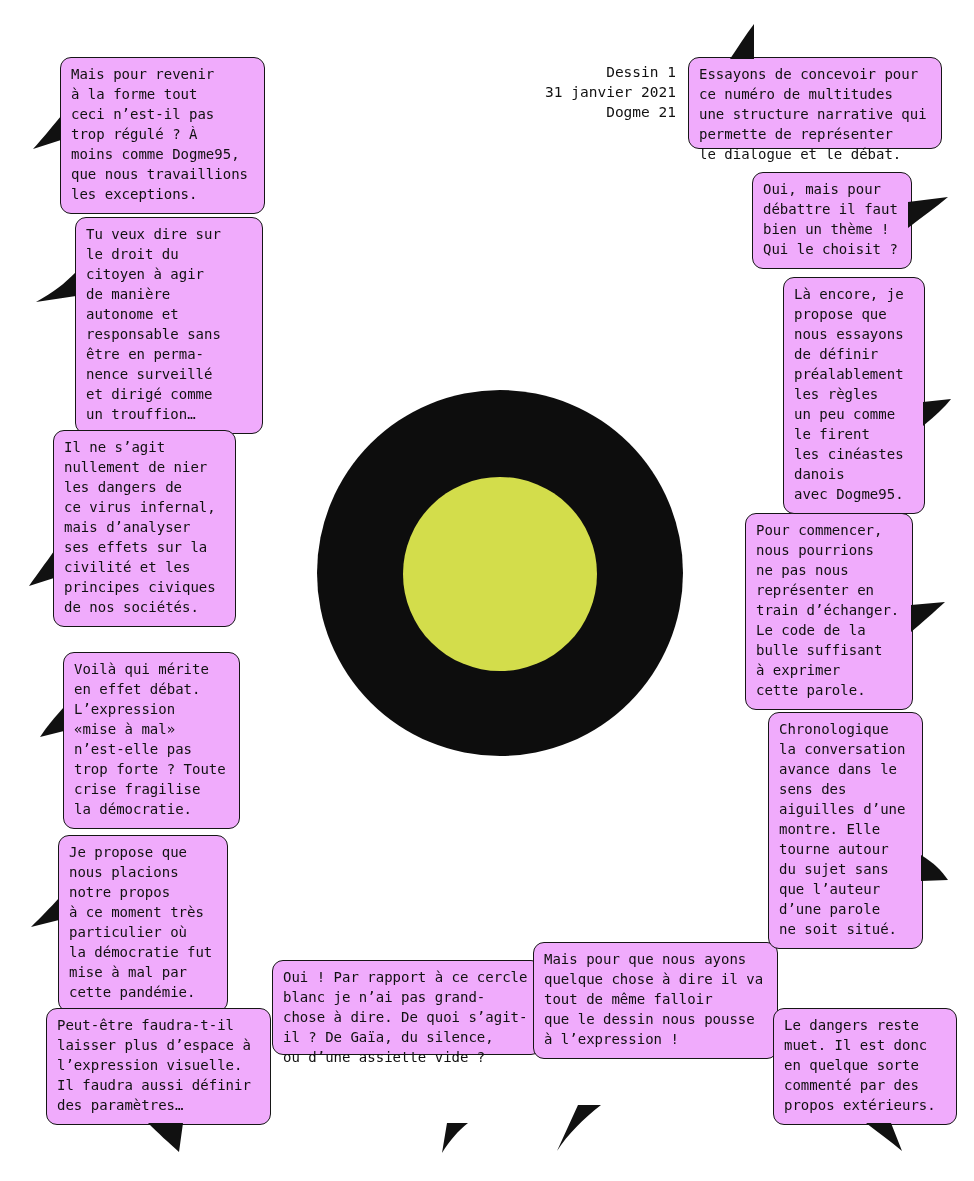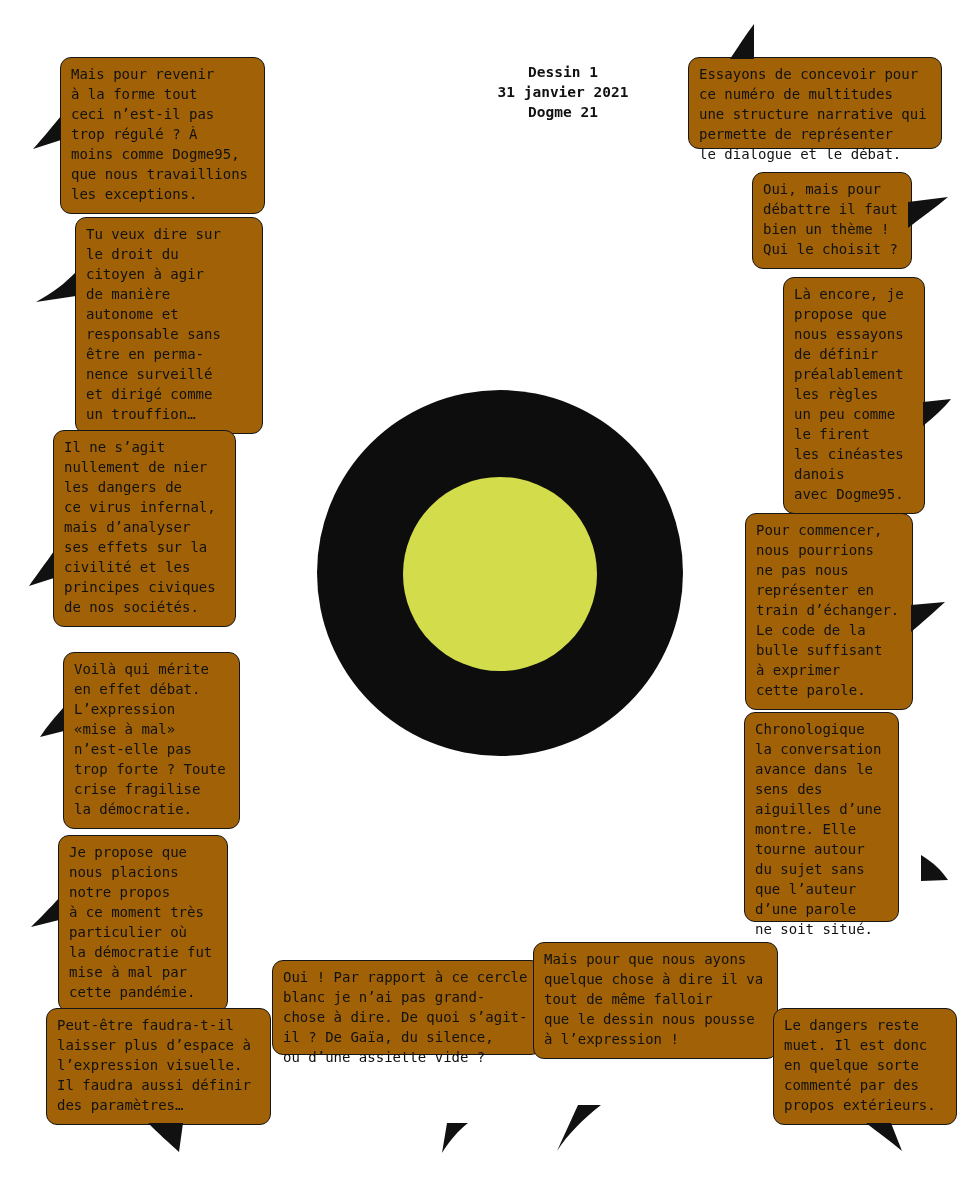--- a/index.html
+++ b/index.html
@@ -5,34 +5,34 @@
   html,body{margin:0;padding:0;}
   body{
     width:974px;height:1181px;position:relative;overflow:hidden;
     background:#ffffff;
     font-family:"DejaVu Sans Mono","Liberation Mono",monospace;
     color:#111111;
   }
   .bubble{
     position:absolute;
     box-sizing:border-box;
-    background:#a16207;
+    background:#f0abfc;
     border:1.5px solid #161616;
     border-radius:11px;
     padding:6px 10px;
     font-size:14px;
     line-height:20px;
     white-space:pre;
     z-index:2;
   }
   .title{
     position:absolute;
     left:450px;top:62px;width:226px;
-    text-align:center;
-    font-weight:bold;
+    text-align:right;
+    font-weight:normal;
     font-size:14.5px;
     line-height:20px;
     white-space:pre;
     z-index:2;
   }
   .tails{
     position:absolute;left:0;top:0;width:974px;height:1181px;
     pointer-events:none;
     z-index:3;
   }
@@ -108,21 +108,21 @@
 <div class="bubble" style="left:533px;top:942px;width:245px;height:117px">Mais pour que nous ayons
 quelque chose à dire il va
 tout de même falloir
 que le dessin nous pousse
 à l’expression !</div>
 <div class="bubble" style="left:773px;top:1008px;width:184px;height:117px">Le dangers reste
 muet. Il est donc
 en quelque sorte
 commenté par des
 propos extérieurs.</div>
-<div class="bubble" style="left:744px;top:712px;width:155px;height:210px">Chronologique
+<div class="bubble" style="left:768px;top:712px;width:155px;height:237px">Chronologique
 la conversation
 avance dans le
 sens des
 aiguilles d’une
 montre. Elle
 tourne autour
 du sujet sans
 que l’auteur
 d’une parole
 ne soit situé.</div>

